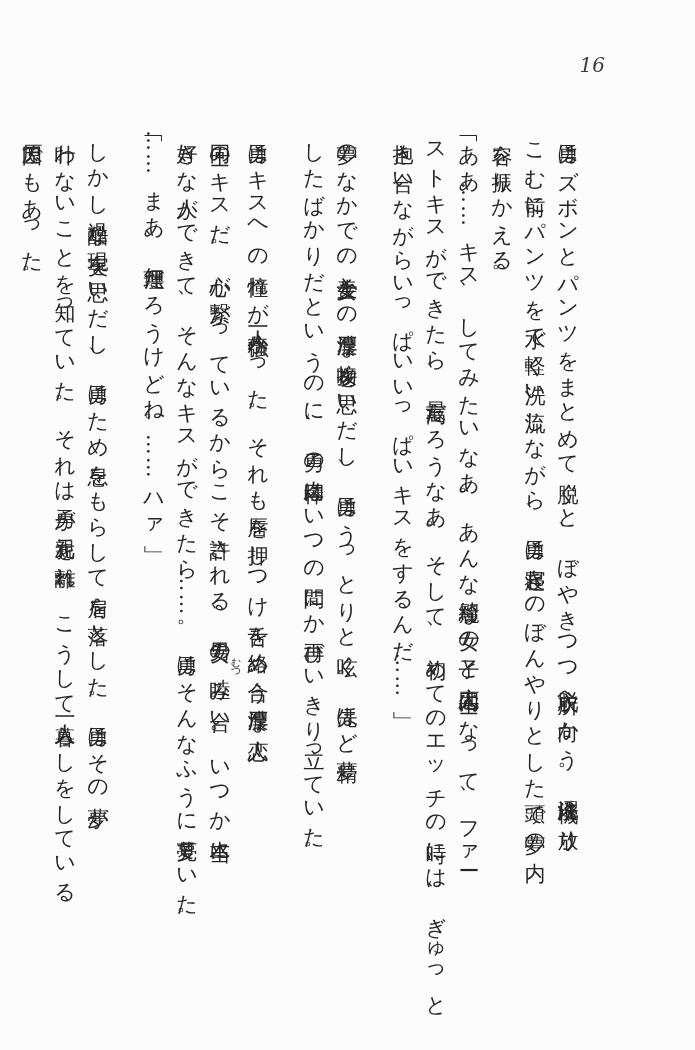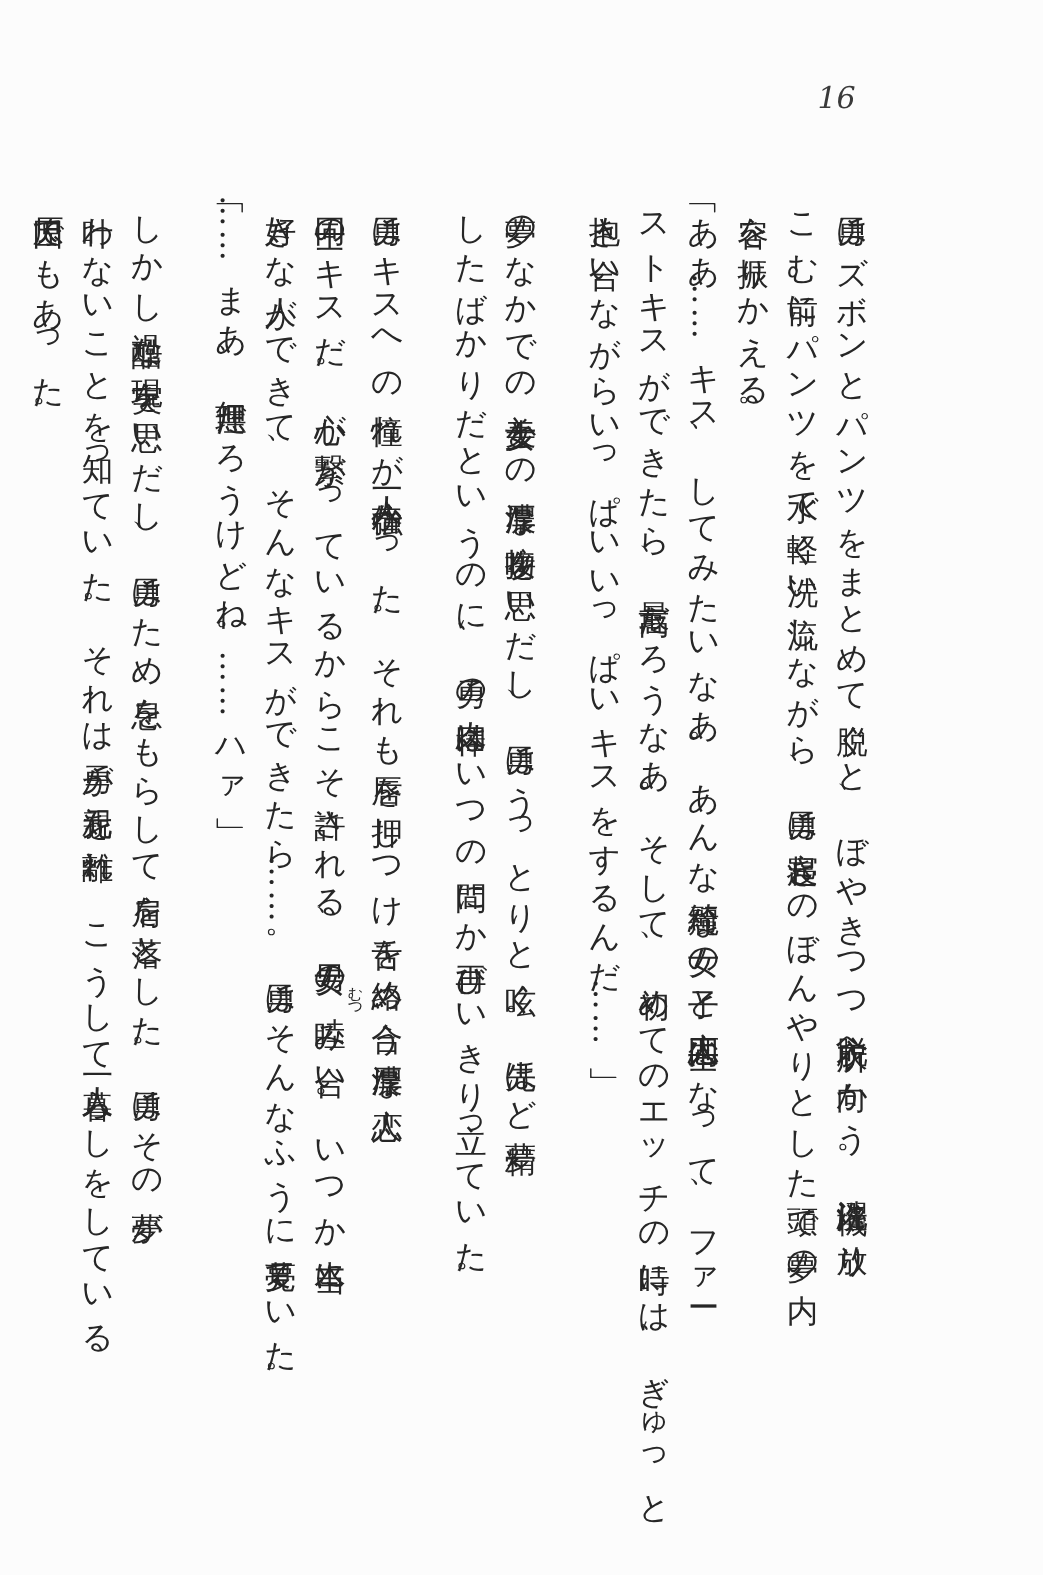--- a/index.html
+++ b/index.html
@@ -16,21 +16,21 @@
   .page {
     position: absolute;
     inset: 0;
     background: #fcfcfc;
   }
   .page-number {
     position: absolute;
     top: 53px;
     left: 545px;
     width: 60px;
-    text-align: left;
+    text-align: right;
     font-family: "DejaVu Serif", "Liberation Serif", serif;
     font-style: italic;
     font-size: 20px;
     color: #3a3a3a;
   }
   .text-block {
     position: absolute;
     top: 128px;
     right: 88px;
     height: 888px;

